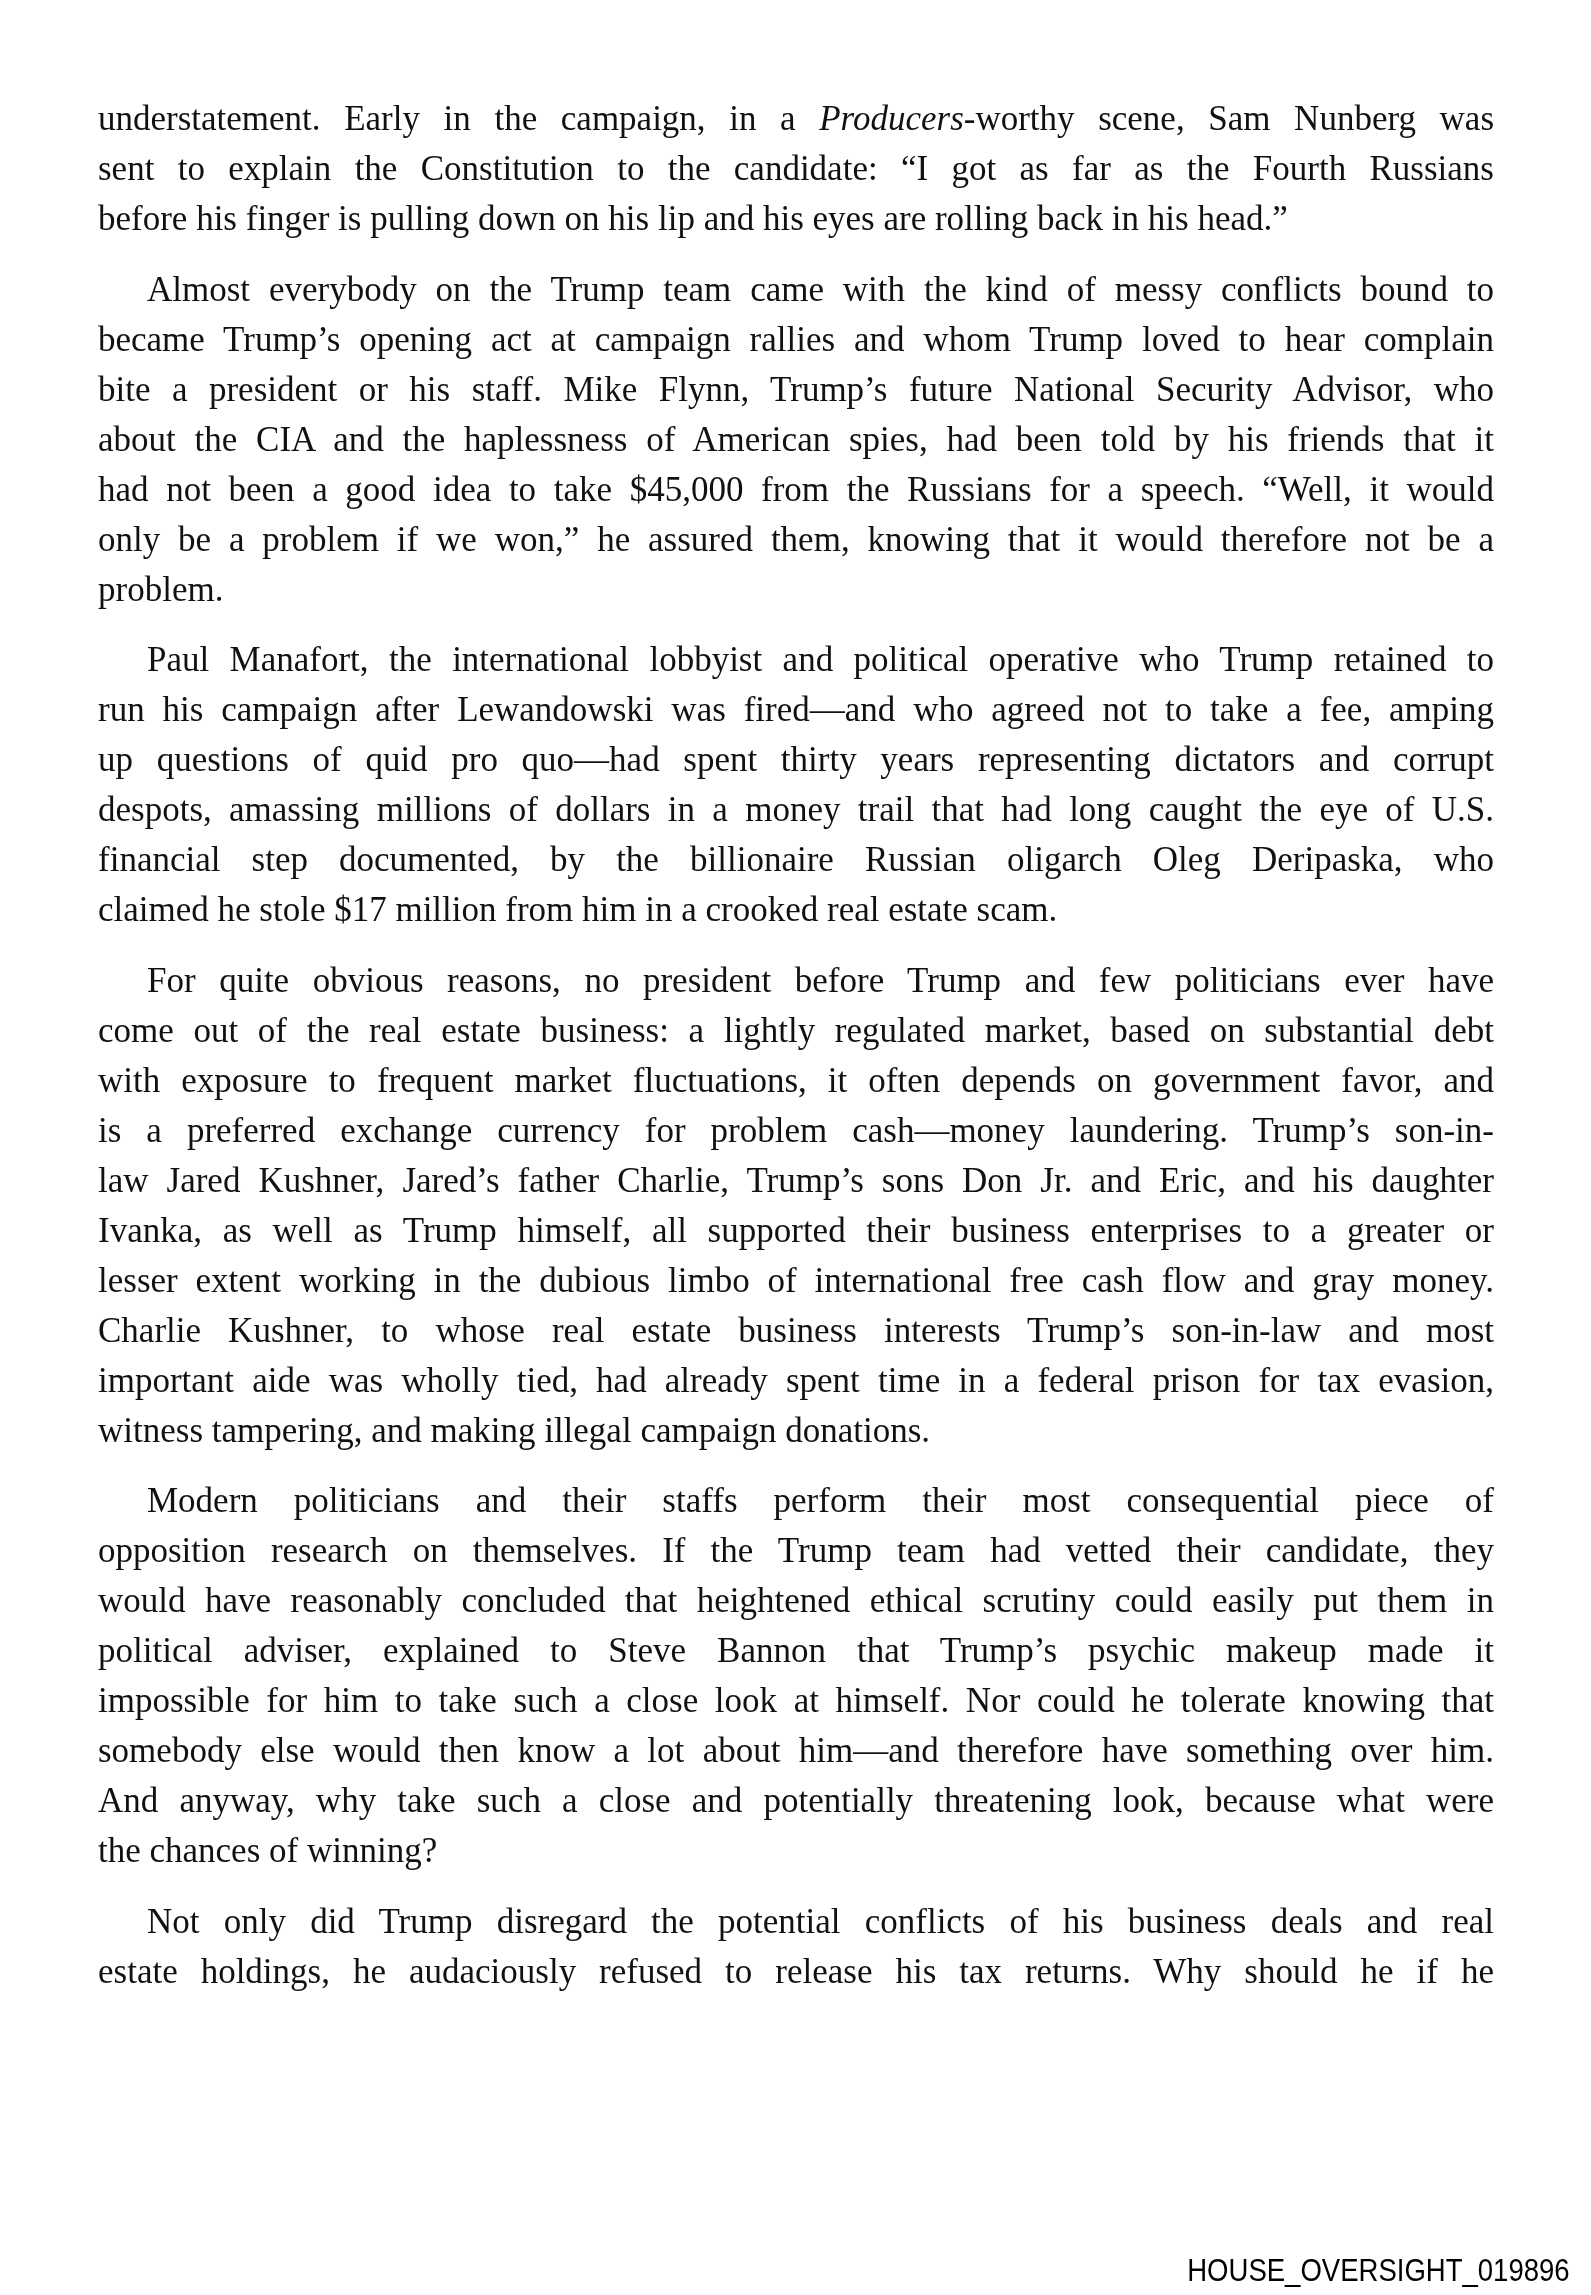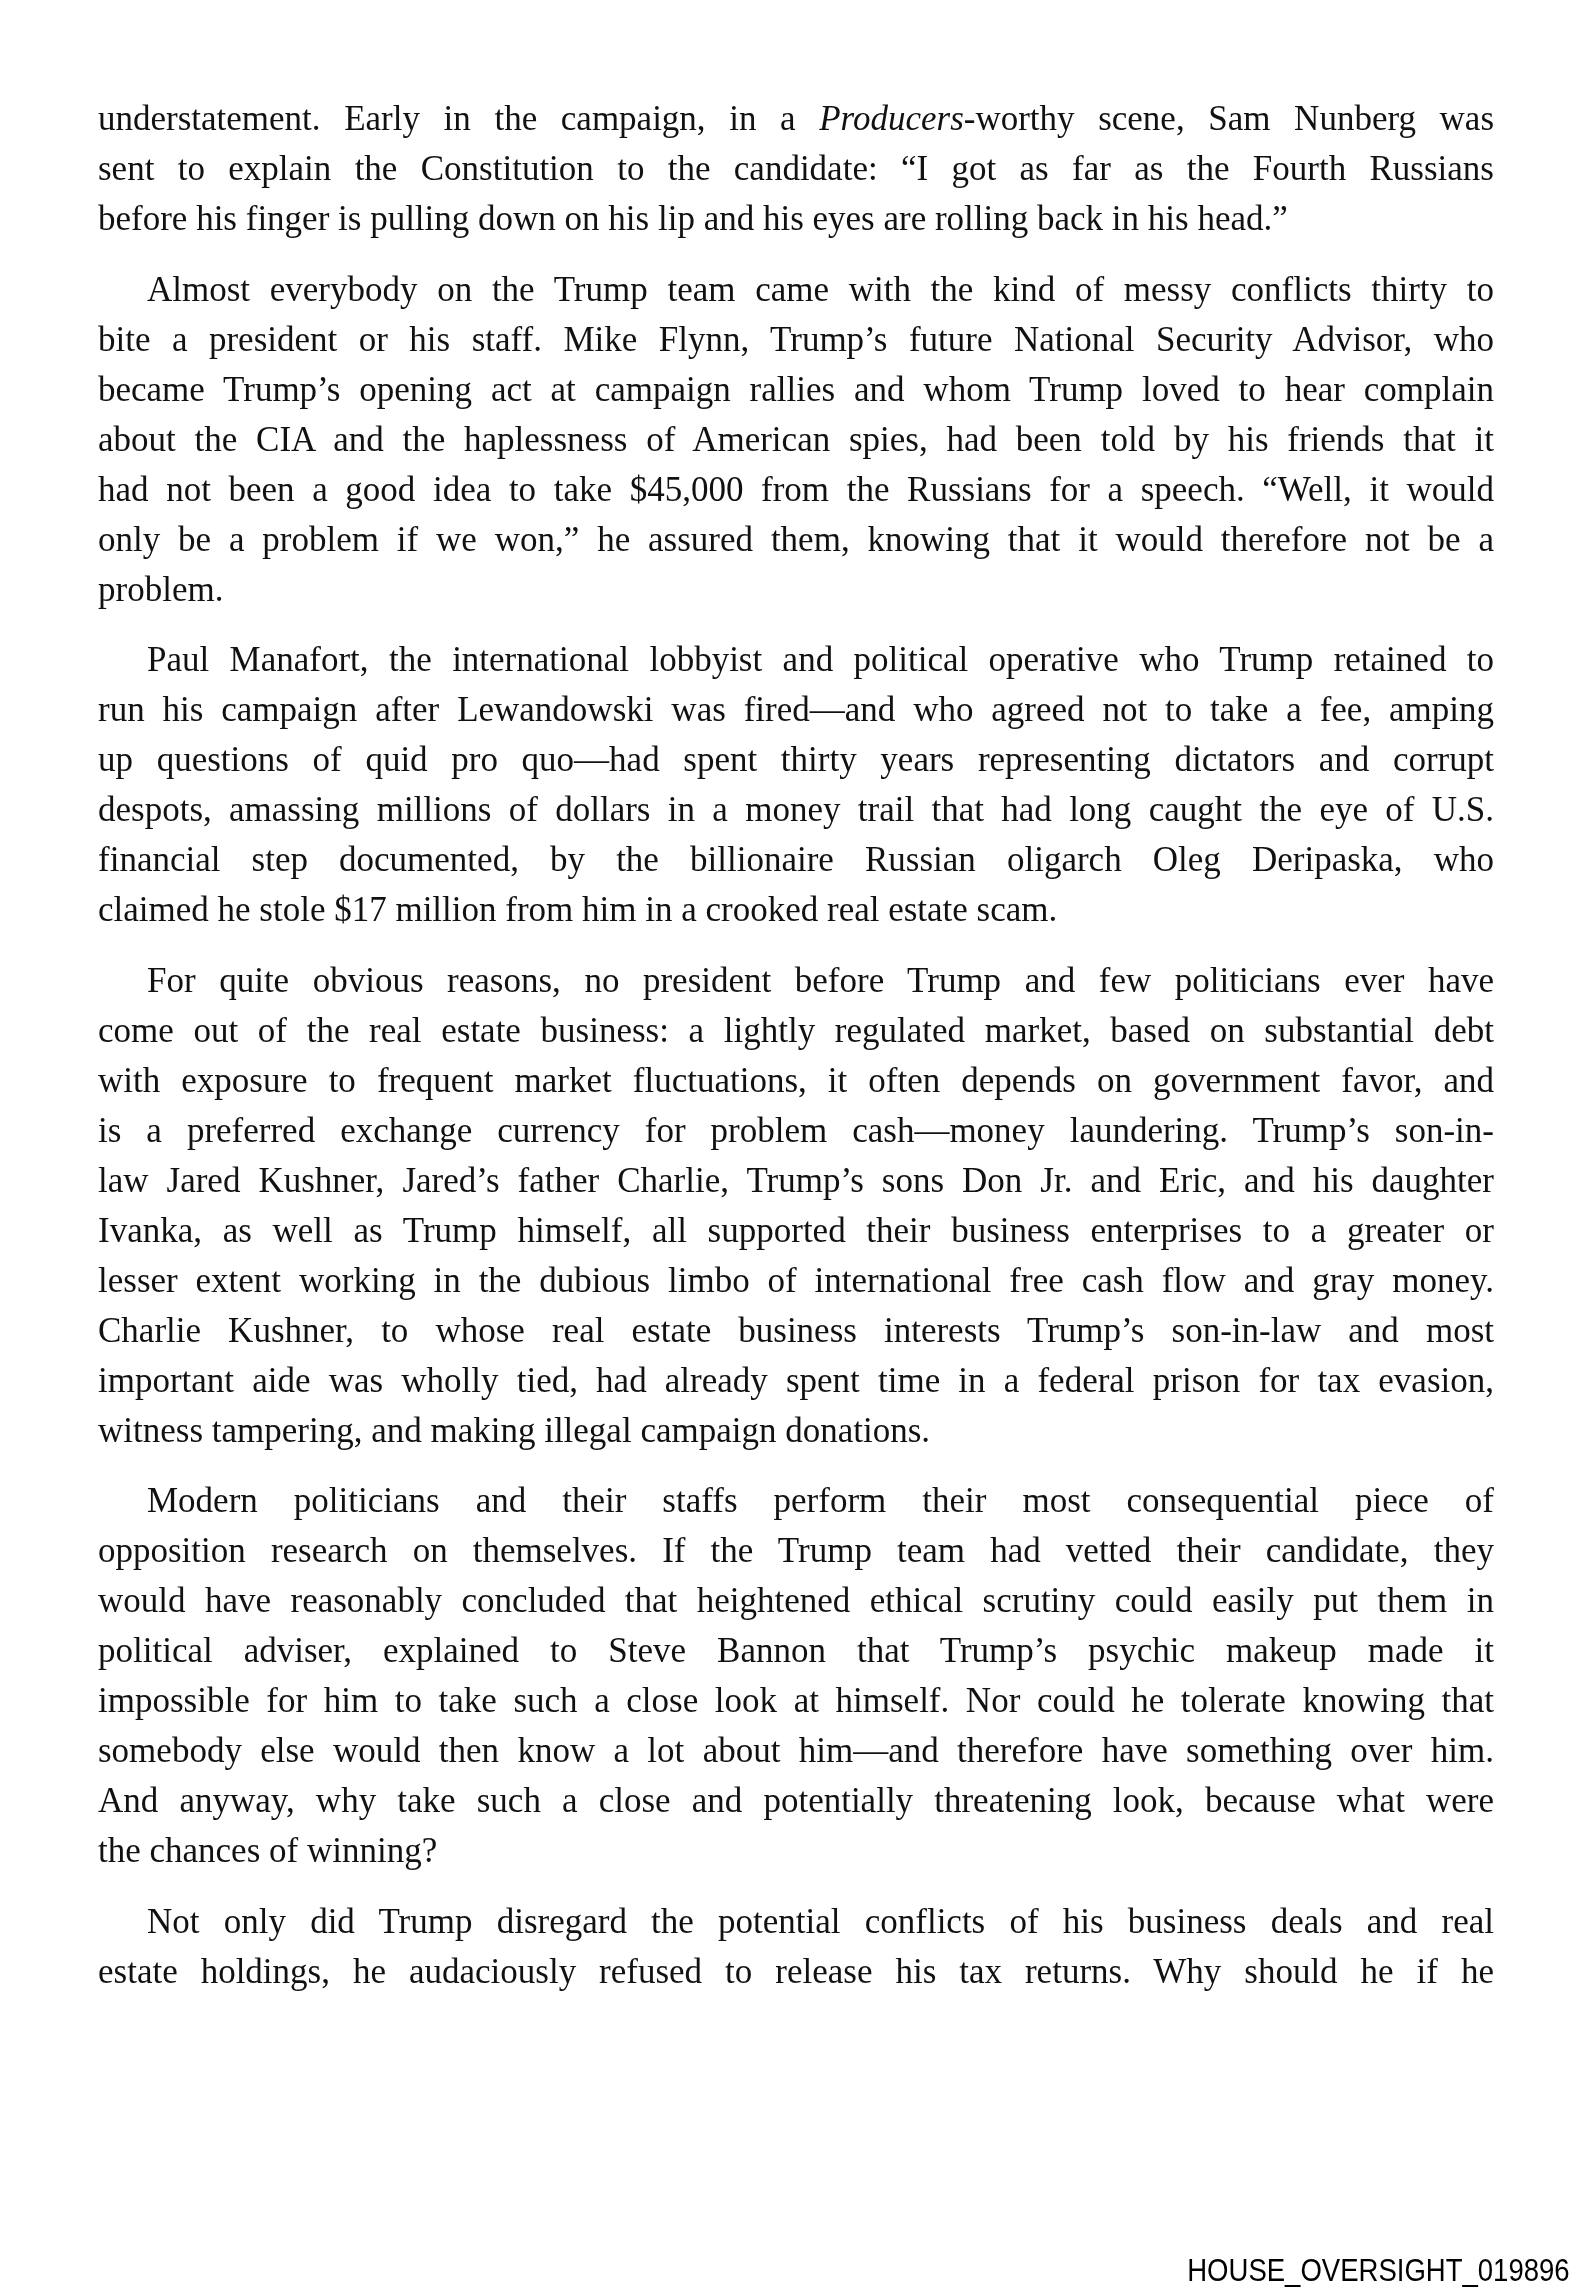--- a/index.html
+++ b/index.html
@@ -75,23 +75,23 @@
 
   <div class="text-column">
 
     <p class="para continued">
       <span class="line first"><span>understatement. Early in the campaign, in a </span><em class="title">Producers</em><span>-worthy scene, Sam Nunberg was</span></span>
       <span class="line">sent to explain the Constitution to the candidate: “I got as far as the Fourth Russians</span>
       <span class="line last">before his finger is pulling down on his lip and his eyes are rolling back in his head.”</span>
     </p>
 
     <p class="para">
-      <span class="line first">Almost everybody on the Trump team came with the kind of messy conflicts thirty to</span>
+      <span class="line first">Almost everybody on the Trump team came with the kind of messy conflicts bound to</span>
+      <span class="line">became Trump’s opening act at campaign rallies and whom Trump loved to hear complain</span>
       <span class="line">bite a president or his staff. Mike Flynn, Trump’s future National Security Advisor, who</span>
-      <span class="line">became Trump’s opening act at campaign rallies and whom Trump loved to hear complain</span>
       <span class="line">about the CIA and the haplessness of American spies, had been told by his friends that it</span>
       <span class="line">had not been a good idea to take $45,000 from the Russians for a speech. “Well, it would</span>
       <span class="line">only be a problem if we won,” he assured them, knowing that it would therefore not be a</span>
       <span class="line last">problem.</span>
     </p>
 
     <p class="para">
       <span class="line first">Paul Manafort, the international lobbyist and political operative who Trump retained to</span>
       <span class="line">run his campaign after Lewandowski was fired—and who agreed not to take a fee, amping</span>
       <span class="line">up questions of quid pro quo—had spent thirty years representing dictators and corrupt</span>

